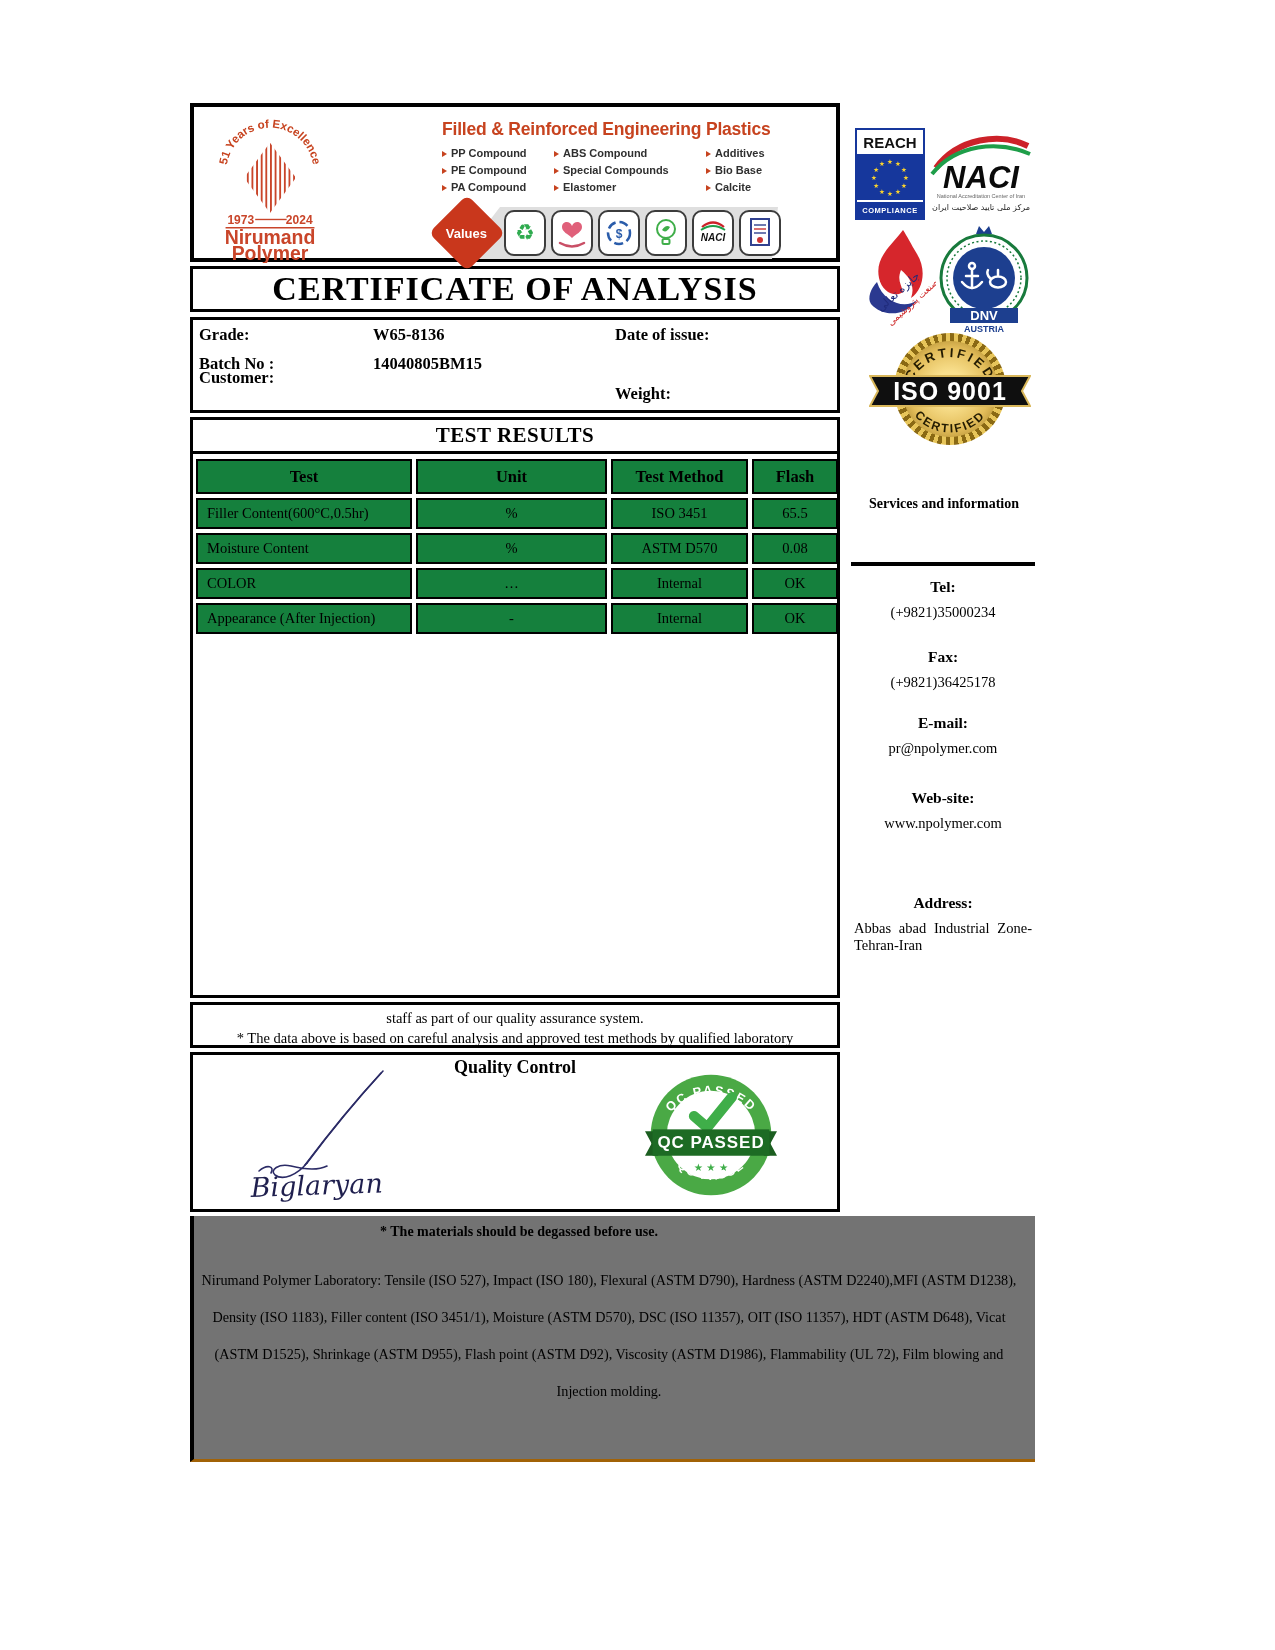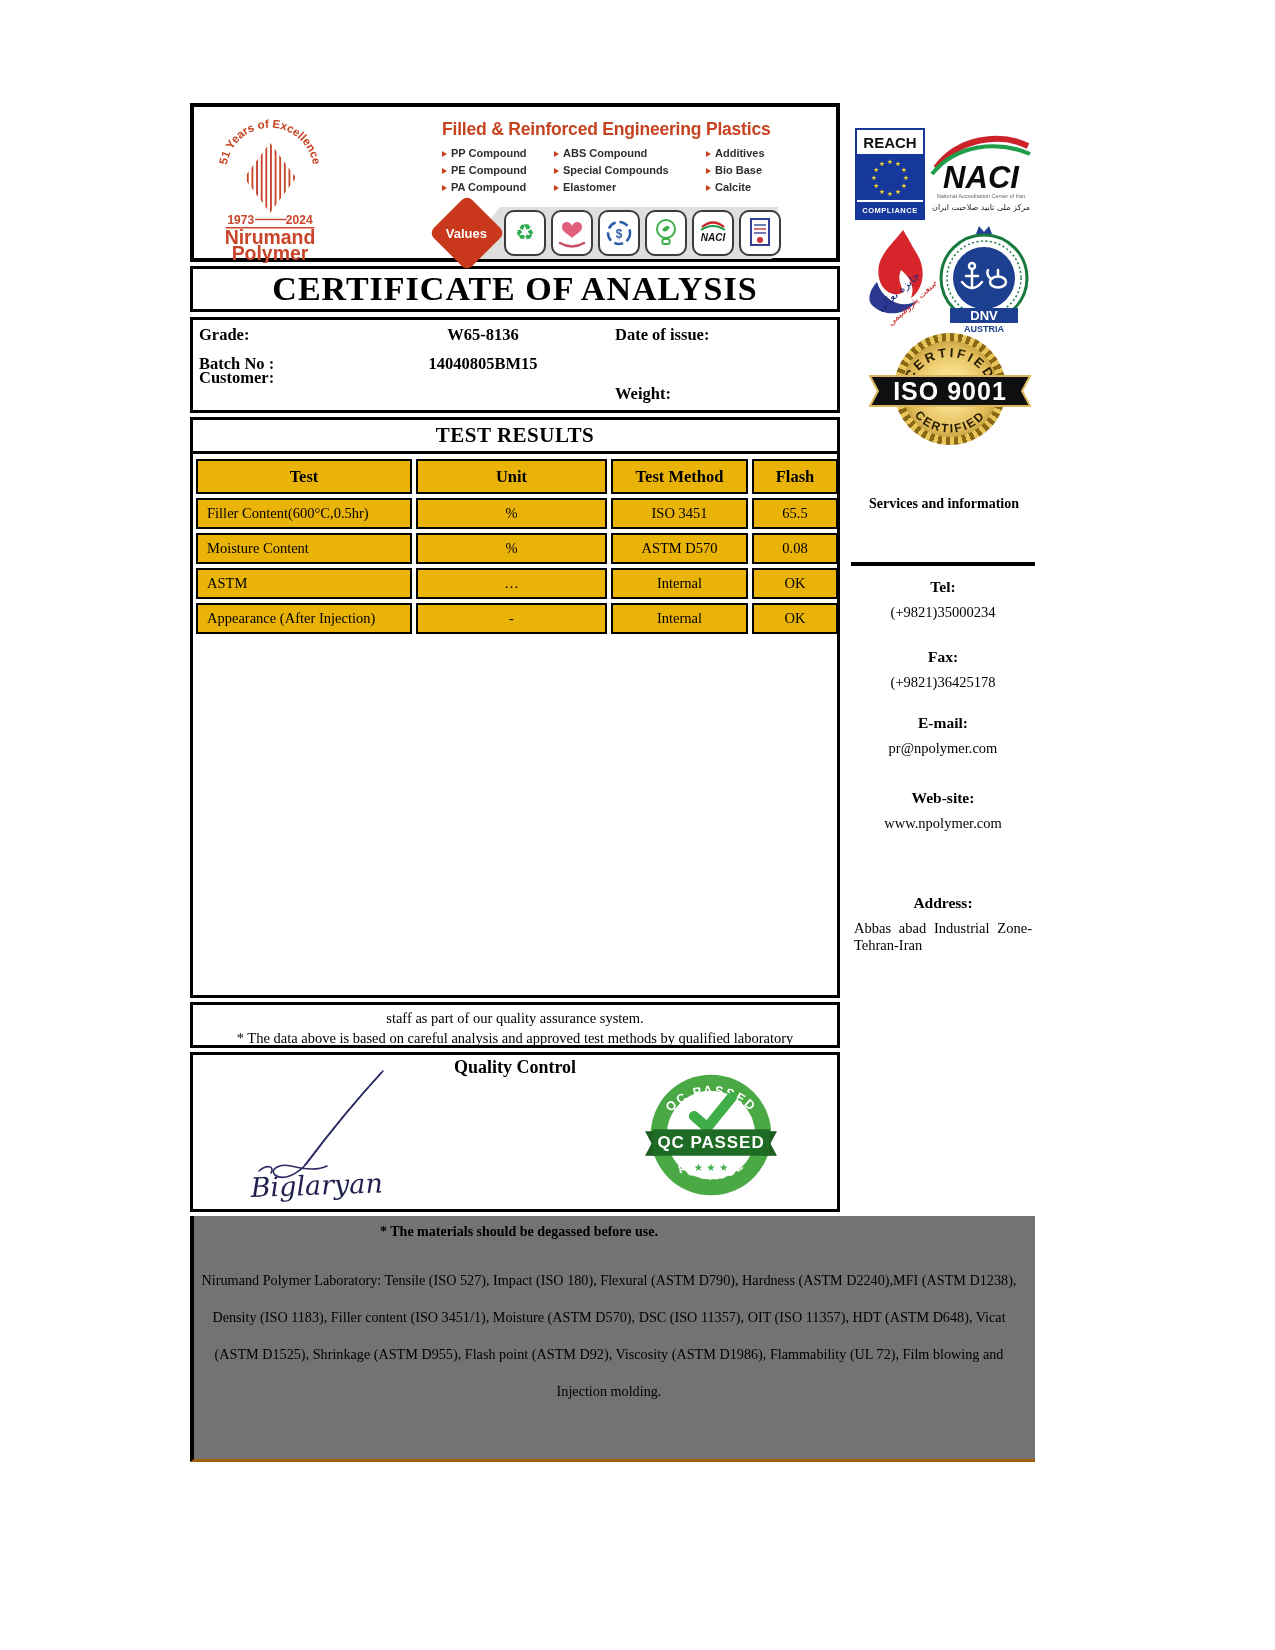--- a/index.html
+++ b/index.html
@@ -59,29 +59,29 @@
   .contact .cvalue { font-size:14.5px; }
   #contact-address .cvalue { text-align:justify; padding:0 3px; }
 
   
   #cert-box { left:190px; top:266px; width:650px; height:46px; border-width:3.5px; display:flex; align-items:center; justify-content:center; }
   #cert-title { font-size:34px; font-weight:bold; letter-spacing:1px; }
 
   
   #info-box { left:190px; top:317px; width:650px; height:96px; }
   .ilabel { position:absolute; left:6px; font-weight:bold; font-size:16.5px; }
-  .ivalue { position:absolute; left:180px; width:220px; text-align:center; font-weight:bold; font-size:16.5px; }
+  .ivalue { position:absolute; left:180px; width:220px; text-align:left; font-weight:bold; font-size:16.5px; }
   .irlabel { position:absolute; left:422px; font-weight:bold; font-size:16.5px; }
 
   
   #results-box { left:190px; top:417px; width:650px; height:581px; }
   #results-title { height:34px; border-bottom:3px solid #000; display:flex; align-items:center; justify-content:center;
     font-size:21px; font-weight:bold; letter-spacing:0.5px; }
   #results-table { display:grid; grid-template-columns:216px 191px 137px 86px; gap:4px; padding:5px 3px; }
-  .cell { border:2.5px solid #000; display:flex; align-items:center; justify-content:center; font-size:14.5px; height:31px; background:#eab308; }
+  .cell { border:2.5px solid #000; display:flex; align-items:center; justify-content:center; font-size:14.5px; height:31px; background:#15803d; }
   .cell.h { font-weight:bold; font-size:16.5px; height:35px; }
   .cell.left { justify-content:flex-start; padding-left:9px; }
 
   
   #footnote-box { left:190px; top:1002px; width:650px; height:46px; text-align:center; font-size:14.5px; line-height:20px; padding-top:3px; }
   #qc-box { left:190px; top:1052px; width:650px; height:160px; }
   #qc-title { text-align:center; font-weight:bold; font-size:18px; margin-top:2px; }
   #signature { position:absolute; left:40px; top:10px; }
   #qc-badge { position:absolute; left:452px; top:12px; }
 
@@ -343,21 +343,21 @@
       <div class="cell left">Filler Content(600°C,0.5hr)</div>
       <div class="cell">%</div>
       <div class="cell">ISO 3451</div>
       <div class="cell">65.5</div>
 
       <div class="cell left">Moisture Content</div>
       <div class="cell">%</div>
       <div class="cell">ASTM D570</div>
       <div class="cell">0.08</div>
 
-      <div class="cell left">ASTM</div>
+      <div class="cell left">COLOR</div>
       <div class="cell">…</div>
       <div class="cell">Internal</div>
       <div class="cell">OK</div>
 
       <div class="cell left">Appearance (After Injection)</div>
       <div class="cell">-</div>
       <div class="cell">Internal</div>
       <div class="cell">OK</div>
     </div>
   </div>

